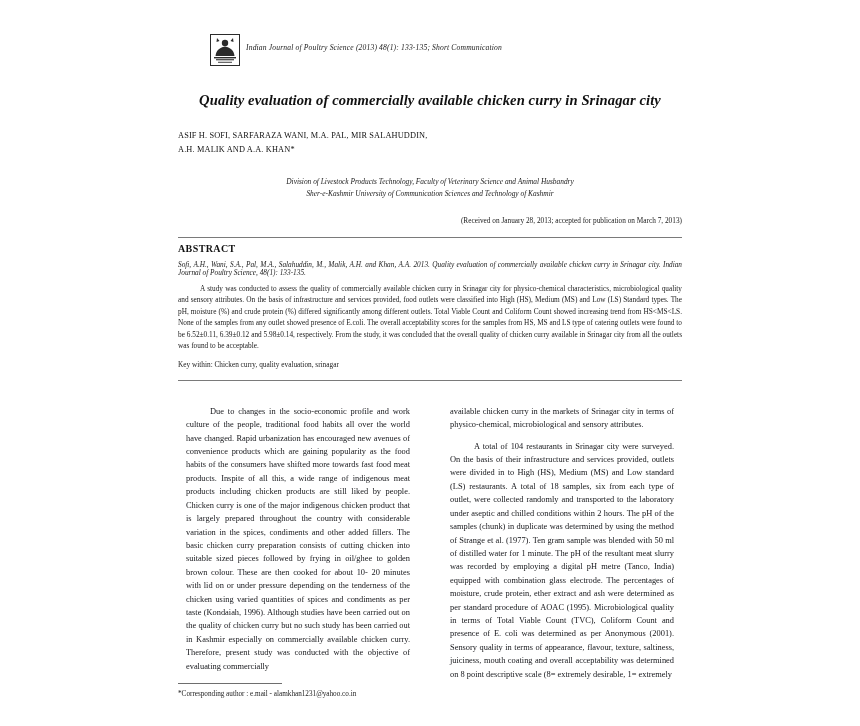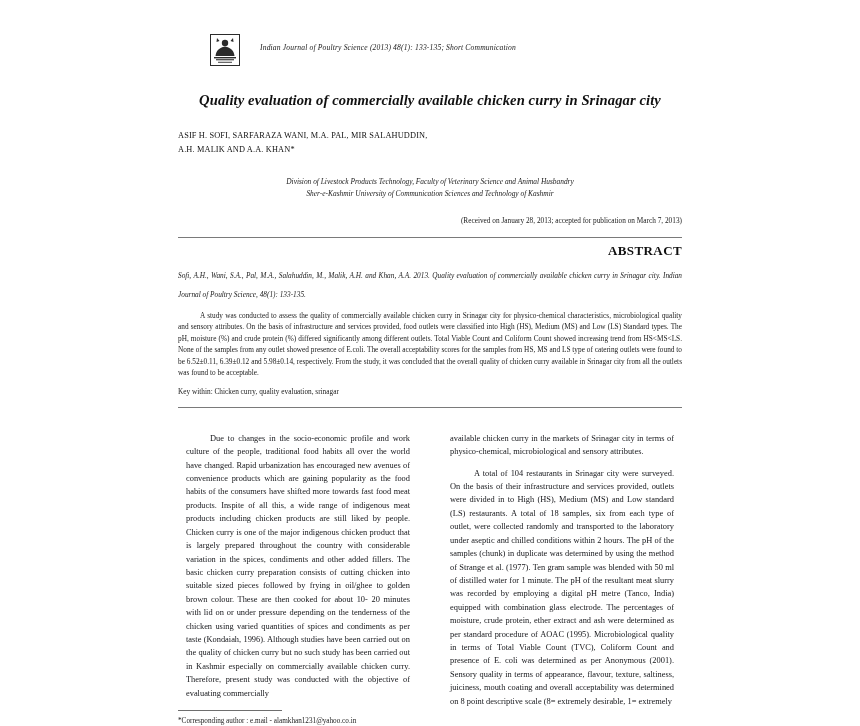--- a/index.html
+++ b/index.html
@@ -26,21 +26,21 @@
     position: absolute;
     left: 178px;
     top: 34px;
     width: 504px;
   }
 
   
   .masthead {
     display: flex;
     align-items: flex-start;
-    gap: 20px;
+    gap: 6px;
     height: 36px;
     padding-left: 32px;
   }
   .emblem {
     width: 30px;
     height: 32px;
     flex: 0 0 30px;
     position: relative;
   }
   .emblem svg { display: block; }
@@ -92,32 +92,32 @@
     color: #1b1b1b;
   }
 
   .rule {
     border: 0;
     border-top: 0.7px solid #7a7a7a;
     margin: 12px 0 0 0;
   }
 
   .abstract-heading {
-    text-align: right;
-    font-size: 13px;
+    text-align: left;
+    font-size: 10px;
     font-weight: bold;
     letter-spacing: 0.4px;
     margin-top: 5px;
     color: #111;
   }
 
   .citation {
     font-size: 7.3px;
     font-style: italic;
-    line-height: 19px;
+    line-height: 8px;
     margin-top: 7px;
     text-align: justify;
     color: #1b1b1b;
   }
 
   .abstract-body {
     font-size: 7.3px;
     line-height: 11.4px;
     text-align: justify;
     margin-top: 6px;

